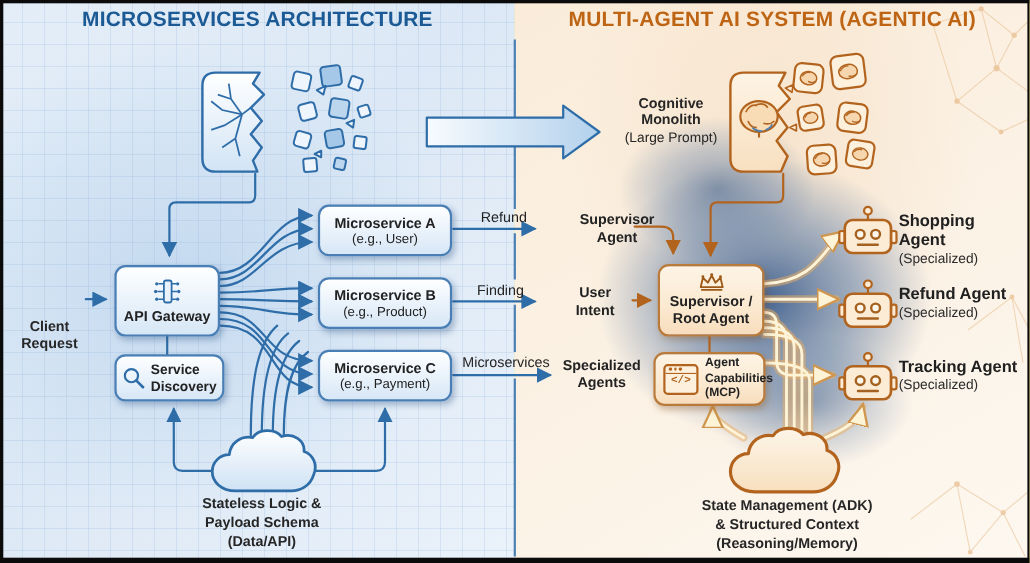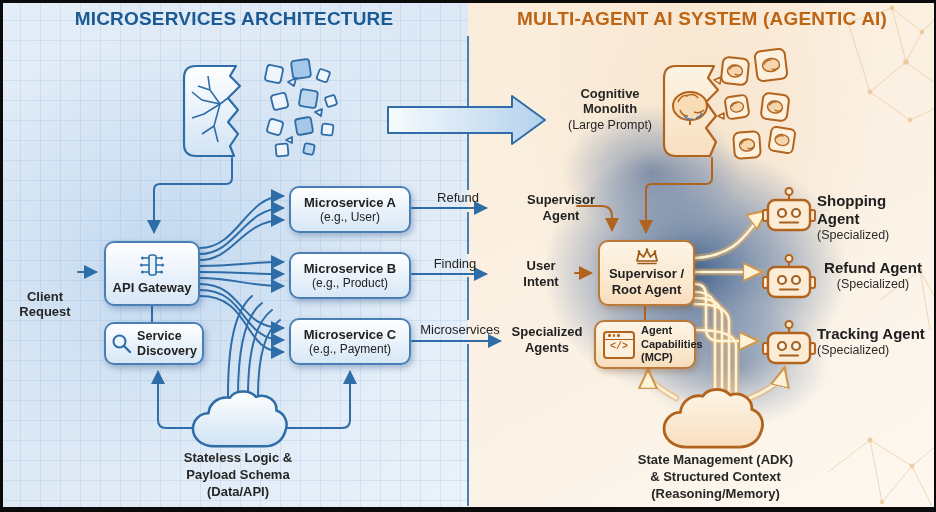--- a/index.html
+++ b/index.html
@@ -388,21 +388,21 @@
     </div>
     <div class="txt pre" style="font-size:11px;text-align:left;line-height:1.25;">Agent
 Capabilities
 (MCP)</div>
   </div>
 
   <div class="abs agent-lbl" style="left:817px;top:192px;width:112px;">
     <div class="main">Shopping Agent</div>
     <div class="sub">(Specialized)</div>
   </div>
-  <div class="abs agent-lbl" style="left:817px;top:259px;width:112px;text-align:center;">
+  <div class="abs agent-lbl" style="left:817px;top:259px;width:112px;">
     <div class="main">Refund Agent</div>
     <div class="sub">(Specialized)</div>
   </div>
   <div class="abs agent-lbl" style="left:817px;top:325px;width:112px;">
     <div class="main">Tracking Agent</div>
     <div class="sub">(Specialized)</div>
   </div>
 
   <div class="abs cloud-lbl pre" style="left:618px;top:452px;width:195px;">State Management (ADK)
 &amp; Structured Context

